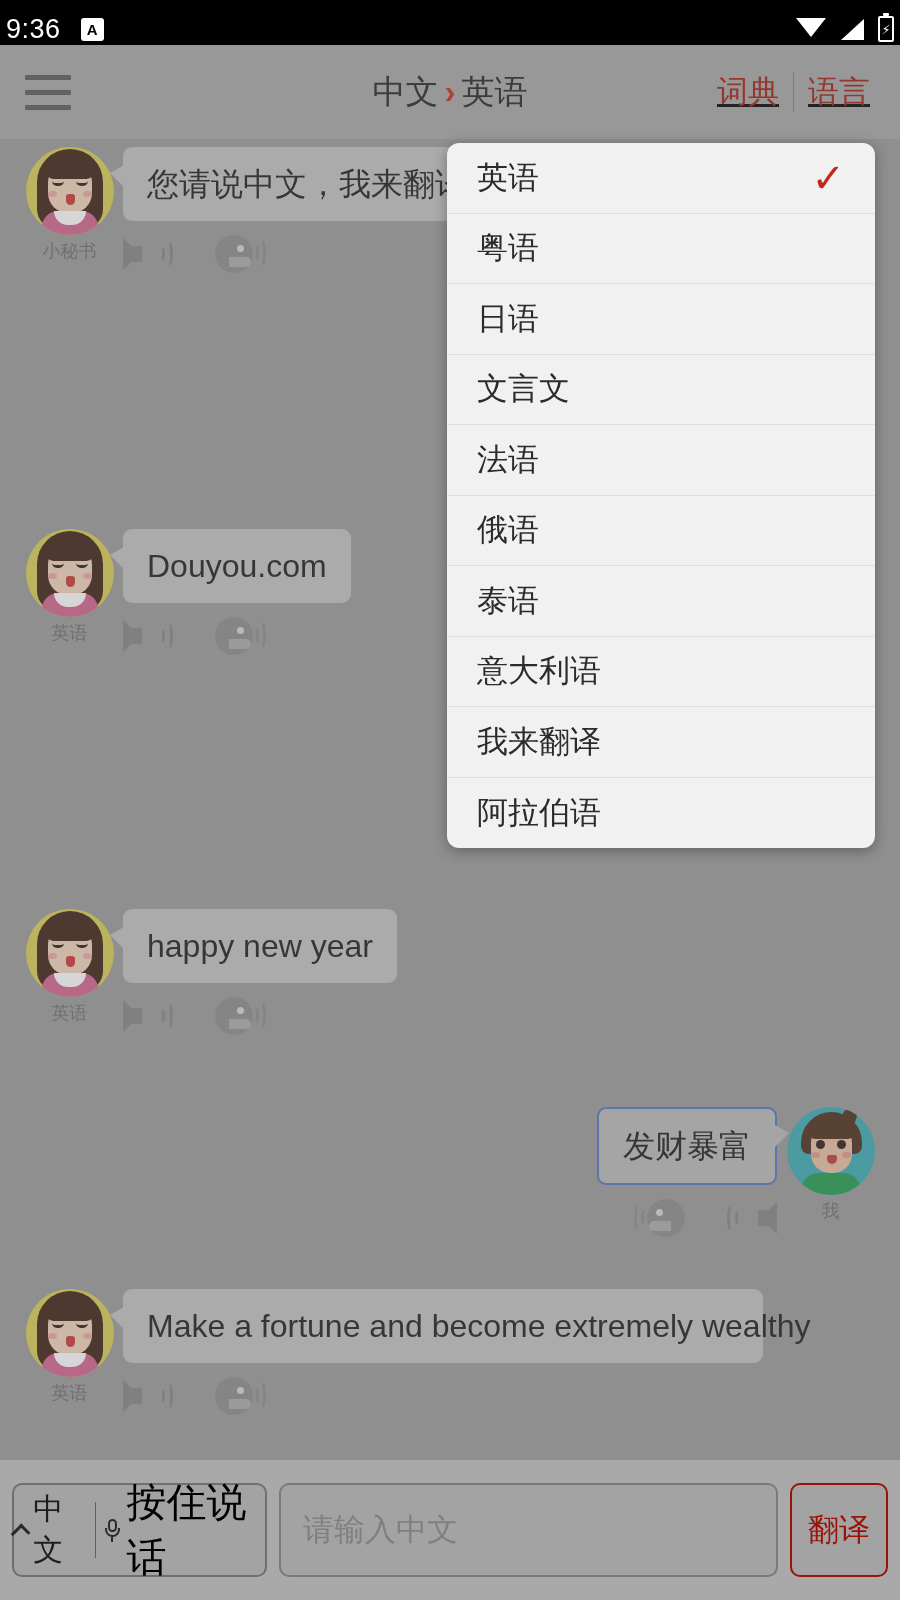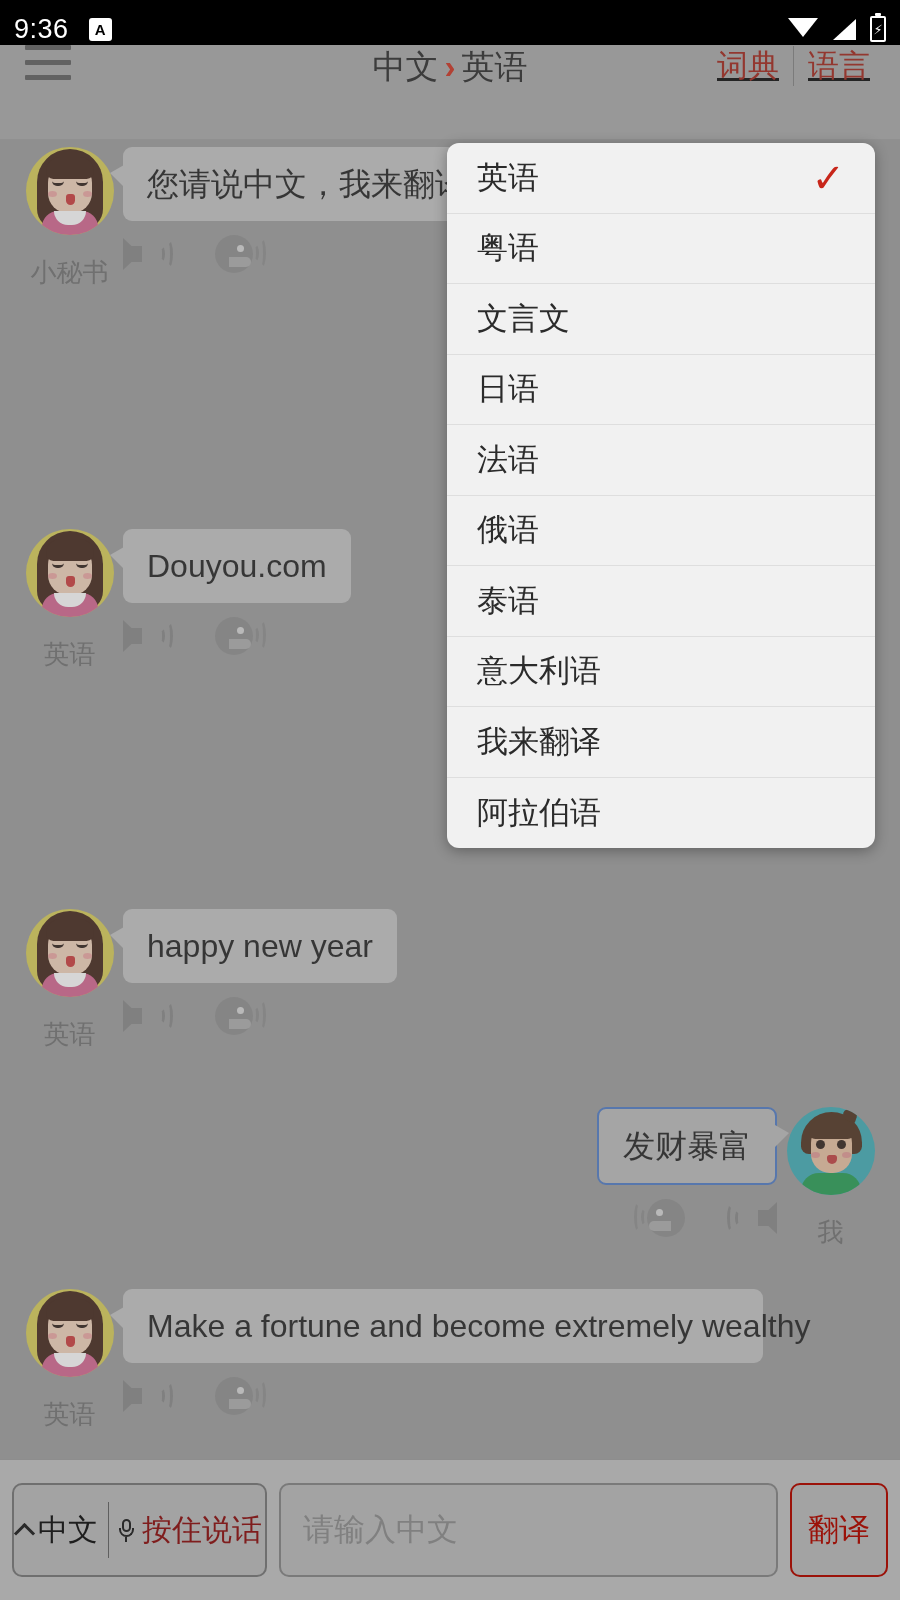--- a/index.html
+++ b/index.html
@@ -13,21 +13,21 @@
     width:900px; height:1600px;
     overflow:hidden;
     background:#9a9a9a;
   }
 
   
   #statusbar{
     position:absolute; left:0; top:0; width:900px; height:58px;
     background:#000; color:#fff;
     display:flex; align-items:center;
-    padding:0 14px;
+    padding:0 6px;
   }
   #clock{ font-size:27px; letter-spacing:.5px; font-weight:400; }
   .sb-a-icon{
     margin-left:20px; width:23px; height:23px;
     background:#fff; color:#000; border-radius:3px;
     font-size:15px; font-weight:bold;
     display:flex; align-items:center; justify-content:center;
     line-height:1;
   }
   #sb-right{ margin-left:auto; display:flex; align-items:center; gap:14px; }
@@ -53,21 +53,21 @@
   .bat-ico::before{
     content:""; position:absolute; top:-5px; left:3px;
     width:6px; height:3px; background:#fff; border-radius:1px;
   }
   .bat-bolt{ font-size:13px; color:#fff; line-height:1; }
 
   
   #appbar{
     position:absolute; left:0; top:45px; width:900px; height:95px;
     background:#a7a7a7;
-    display:flex; align-items:flex-start;
+    display:flex; align-items:center;
     border-bottom:1px solid #9b9b9b;
   }
   #hamburger{
     width:46px; margin-left:25px;
     display:flex; flex-direction:column; gap:10px;
     cursor:pointer;
   }
   #hamburger span{ display:block; height:5px; background:#5a5a5a; border-radius:1px; }
   #apptitle{
     position:absolute; left:0; right:0; text-align:center;
@@ -88,21 +88,21 @@
   }
   .msg{ position:absolute; display:flex; }
   .msg.left{ left:22px; }
   .msg.right{ right:22px; flex-direction:row-reverse; }
 
   .av-col{ width:95px; display:flex; flex-direction:column; align-items:center; }
   .avatar{
     width:88px; height:88px; border-radius:50%;
     position:relative; overflow:hidden;
   }
-  .av-name{ font-size:26px; color:#6d6d6d; margin-top:20px; white-space:nowrap; }
+  .av-name{ font-size:18px; color:#6d6d6d; margin-top:4px; white-space:nowrap; }
 
   
   .av-f{ background:#d8cd52; }
   .av-f .hair{
     position:absolute; left:11px; top:2px; width:66px; height:80px;
     background:#3d1f12; border-radius:33px 33px 20px 20px;
   }
   .av-f .face{
     position:absolute; left:22px; top:14px; width:44px; height:52px;
     background:#f3d3bb; border-radius:22px 22px 20px 20px;
@@ -290,21 +290,21 @@
     display:flex; align-items:center; justify-content:center;
     cursor:pointer;
   }
   #voice-lang{ font-size:30px; color:#1e1e1e; display:flex; align-items:center; }
   .chev-up{
     display:inline-block; width:15px; height:15px;
     border-left:3px solid #2a2a2a; border-top:3px solid #2a2a2a;
     transform:rotate(45deg); margin-right:6px; margin-top:6px;
   }
   .vb-sep{ width:1px; height:56px; background:#5f5f5f; margin:0 10px; }
-  #voice-hold{ font-size:30px; color:#7f1d1d; display:flex; align-items:center; }
+  #voice-hold{ font-size:40px; color:#000000; display:flex; align-items:center; }
   .mic{
     display:inline-block; position:relative;
     width:15px; height:22px; margin-right:8px;
   }
   .mic .cap{
     position:absolute; left:3px; top:0; width:9px; height:13px;
     border:2px solid #2a2a2a; border-radius:5px;
   }
   .mic .arc{
     position:absolute; left:0; top:9px; width:15px; height:9px;
@@ -554,24 +554,24 @@
 
   <div id="dropdown">
     <div class="dd-item">
       <span>英语</span>
       <span class="dd-check">✓</span>
     </div>
     <div class="dd-item">
       <span>粤语</span>
     </div>
     <div class="dd-item">
+      <span>日语</span>
+    </div>
+    <div class="dd-item">
       <span>文言文</span>
-    </div>
-    <div class="dd-item">
-      <span>日语</span>
     </div>
     <div class="dd-item">
       <span>法语</span>
     </div>
     <div class="dd-item">
       <span>俄语</span>
     </div>
     <div class="dd-item">
       <span>泰语</span>
     </div>

